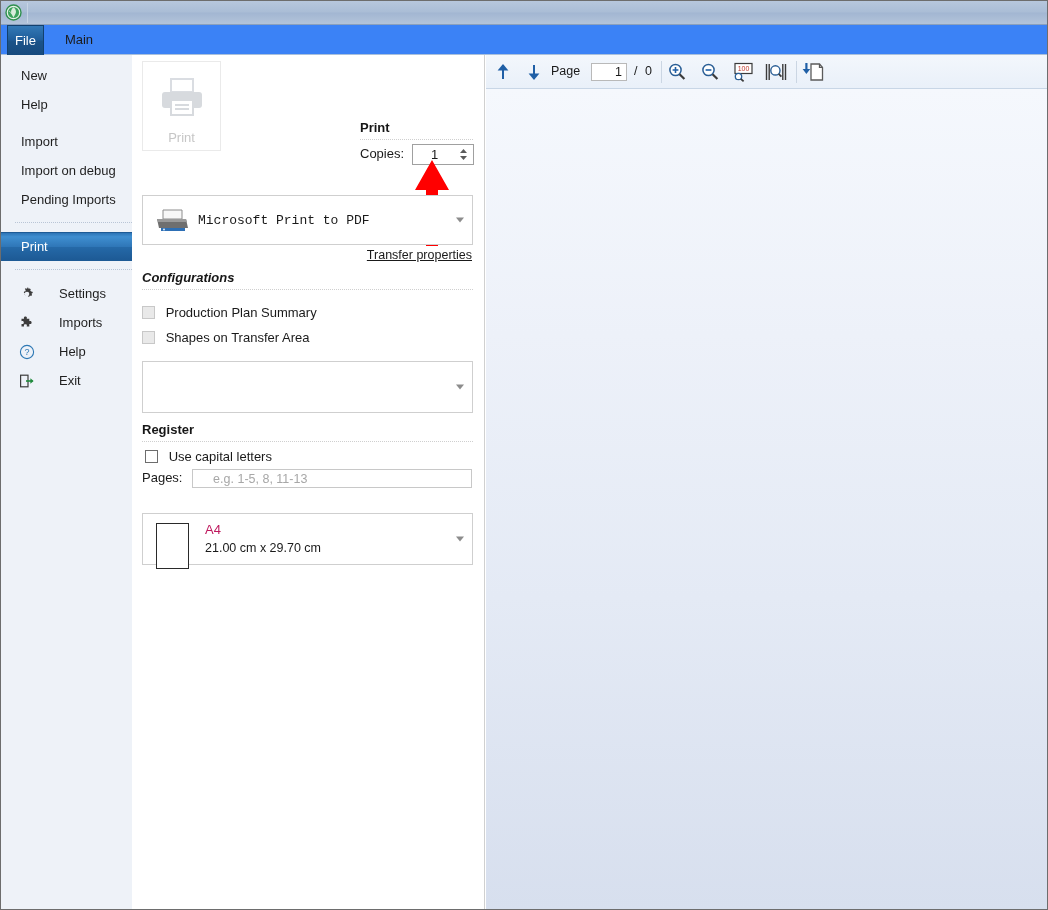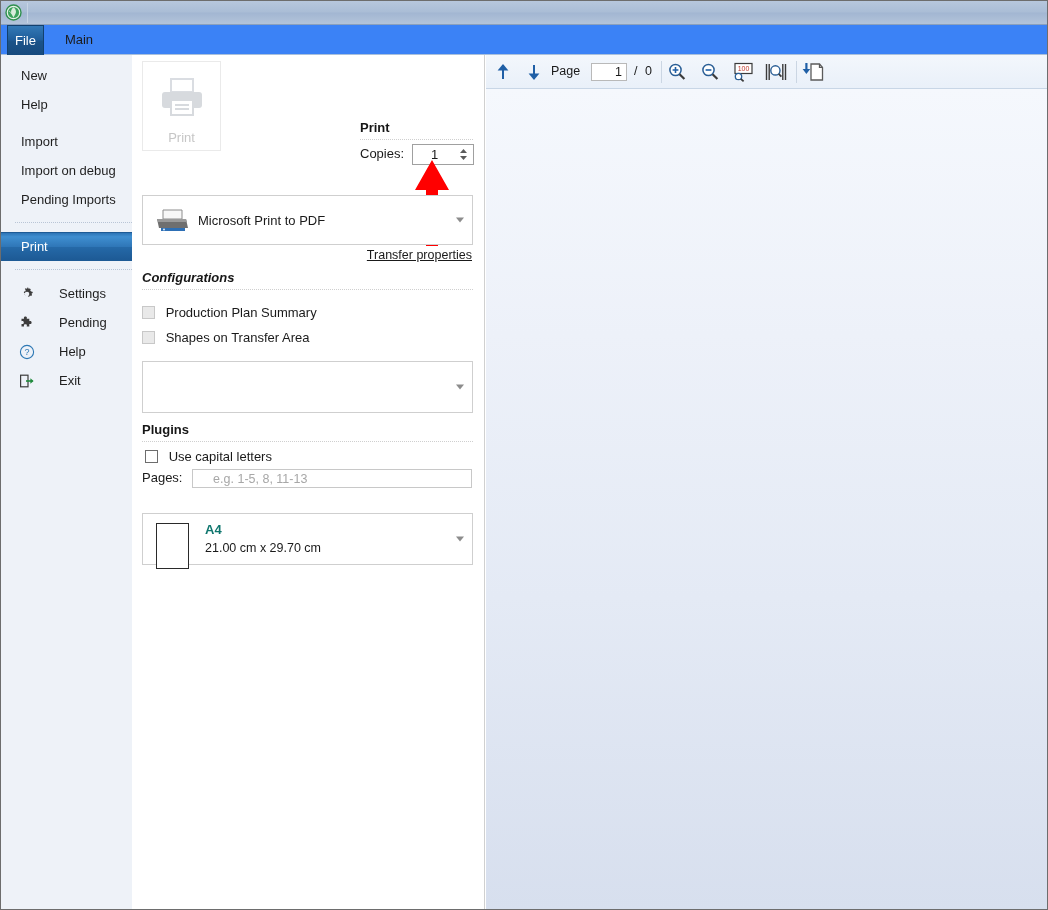--- a/index.html
+++ b/index.html
@@ -186,21 +186,21 @@
   }
   .combo .combo-arrow {
     position: absolute; right: 8px; top: 50%;
     transform: translateY(-50%);
     width: 0; height: 0;
     border-left: 4px solid transparent;
     border-right: 4px solid transparent;
     border-top: 5px solid #8c8c8c;
   }
 
-  .printer-combo { left: 10px; top: 140px; width: 331px; height: 50px; }
+  .printer-combo { left: 10px; top: 140px; width: 331px; height: 50px; font-family: Liberation Mono, monospace; }
   .printer-icon { position: absolute; left: 12px; top: 13px; width: 34px; height: 24px; }
   .printer-name {
     position: absolute; left: 55px; top: 50%;
     transform: translateY(-50%);
     font-size: 13px; color: #1a1a1a;
   }
 
   .printer-props {
     position: absolute; right: 12px; top: 193px;
     font-size: 12.5px;
@@ -252,21 +252,21 @@
   .paper-combo { left: 10px; top: 458px; width: 331px; height: 52px; }
   .paper-sheet {
     position: absolute; left: 13px; top: 9px;
     width: 33px; height: 46px;
     background: #ffffff;
     border: 1px solid #2a2a2a;
     box-sizing: border-box;
   }
   .paper-title {
     position: absolute; left: 62px; top: 8px;
-    font-size: 13px; font-weight: bold; color: #0f766e;
+    font-size: 13px; font-weight: normal; color: #be185d;
   }
   .paper-sub {
     position: absolute; left: 62px; top: 27px;
     font-size: 12.5px; color: #1a1a1a;
   }
 
   
   .red-arrow {
     position: absolute; left: 281px; top: 105px;
     width: 38px; height: 86px;
@@ -390,21 +390,21 @@
       </span>
       <span class="nav-label">Settings</span>
     </div>
 
     <div class="nav-item icon-item">
       <span class="nav-icon">
         <svg width="16" height="16" viewBox="0 0 16 16">
           <path d="M6.4 1.6c1 0 1.5.6 1.5 1.3 0 .4-.2.6-.2.9h2.6v2.5c.3 0 .5-.2.9-.2.8 0 1.4.5 1.4 1.5s-.6 1.5-1.4 1.5c-.4 0-.6-.2-.9-.2v2.5H7.7c0-.3.2-.5.2-.9 0-.8-.5-1.3-1.5-1.3s-1.5.5-1.5 1.3c0 .4.2.6.2.9H2.5V8.9c.3 0 .5.2.9.2.8 0 1.4-.5 1.4-1.5S4.2 6.1 3.4 6.1c-.4 0-.6.2-.9.2V3.8h2.6c0-.3-.2-.5-.2-.9 0-.7.5-1.3 1.5-1.3z" fill="#3d3d3d"></path>
         </svg>
       </span>
-      <span class="nav-label">Pending</span>
+      <span class="nav-label">Imports</span>
     </div>
 
     <div class="nav-item icon-item">
       <span class="nav-icon">
         <svg width="16" height="16" viewBox="0 0 16 16">
           <circle cx="8" cy="8" r="6.6" fill="none" stroke="#2d78b4" stroke-width="1.1"></circle>
           <text x="8" y="11.4" font-size="9" font-family="Liberation Sans, sans-serif" fill="#2d78b4" text-anchor="middle">?</text>
         </svg>
       </span>
       <span class="nav-label">Help</span>
@@ -487,21 +487,21 @@
     </div>
     <div class="cfg-check" style="left:10px; top:275px;">
       <span class="cb"></span>
       <span>Shapes on Transfer Area</span>
     </div>
 
     <div class="combo cfg-combo">
       <span class="combo-arrow"></span>
     </div>
 
-    <div class="section-head" style="left:10px; top:367px;">Plugins</div>
+    <div class="section-head" style="left:10px; top:367px;">Register</div>
     <div class="section-rule" style="left:10px; top:386px; width:331px;"></div>
 
     <div class="cfg-check" style="left:13px; top:394px;">
       <span class="cb enabled"></span>
       <span>Use capital letters</span>
     </div>
 
     <div class="pages-row">
       <span>Pages:</span>
       <span class="pages-input">e.g. 1-5, 8, 11-13</span>

